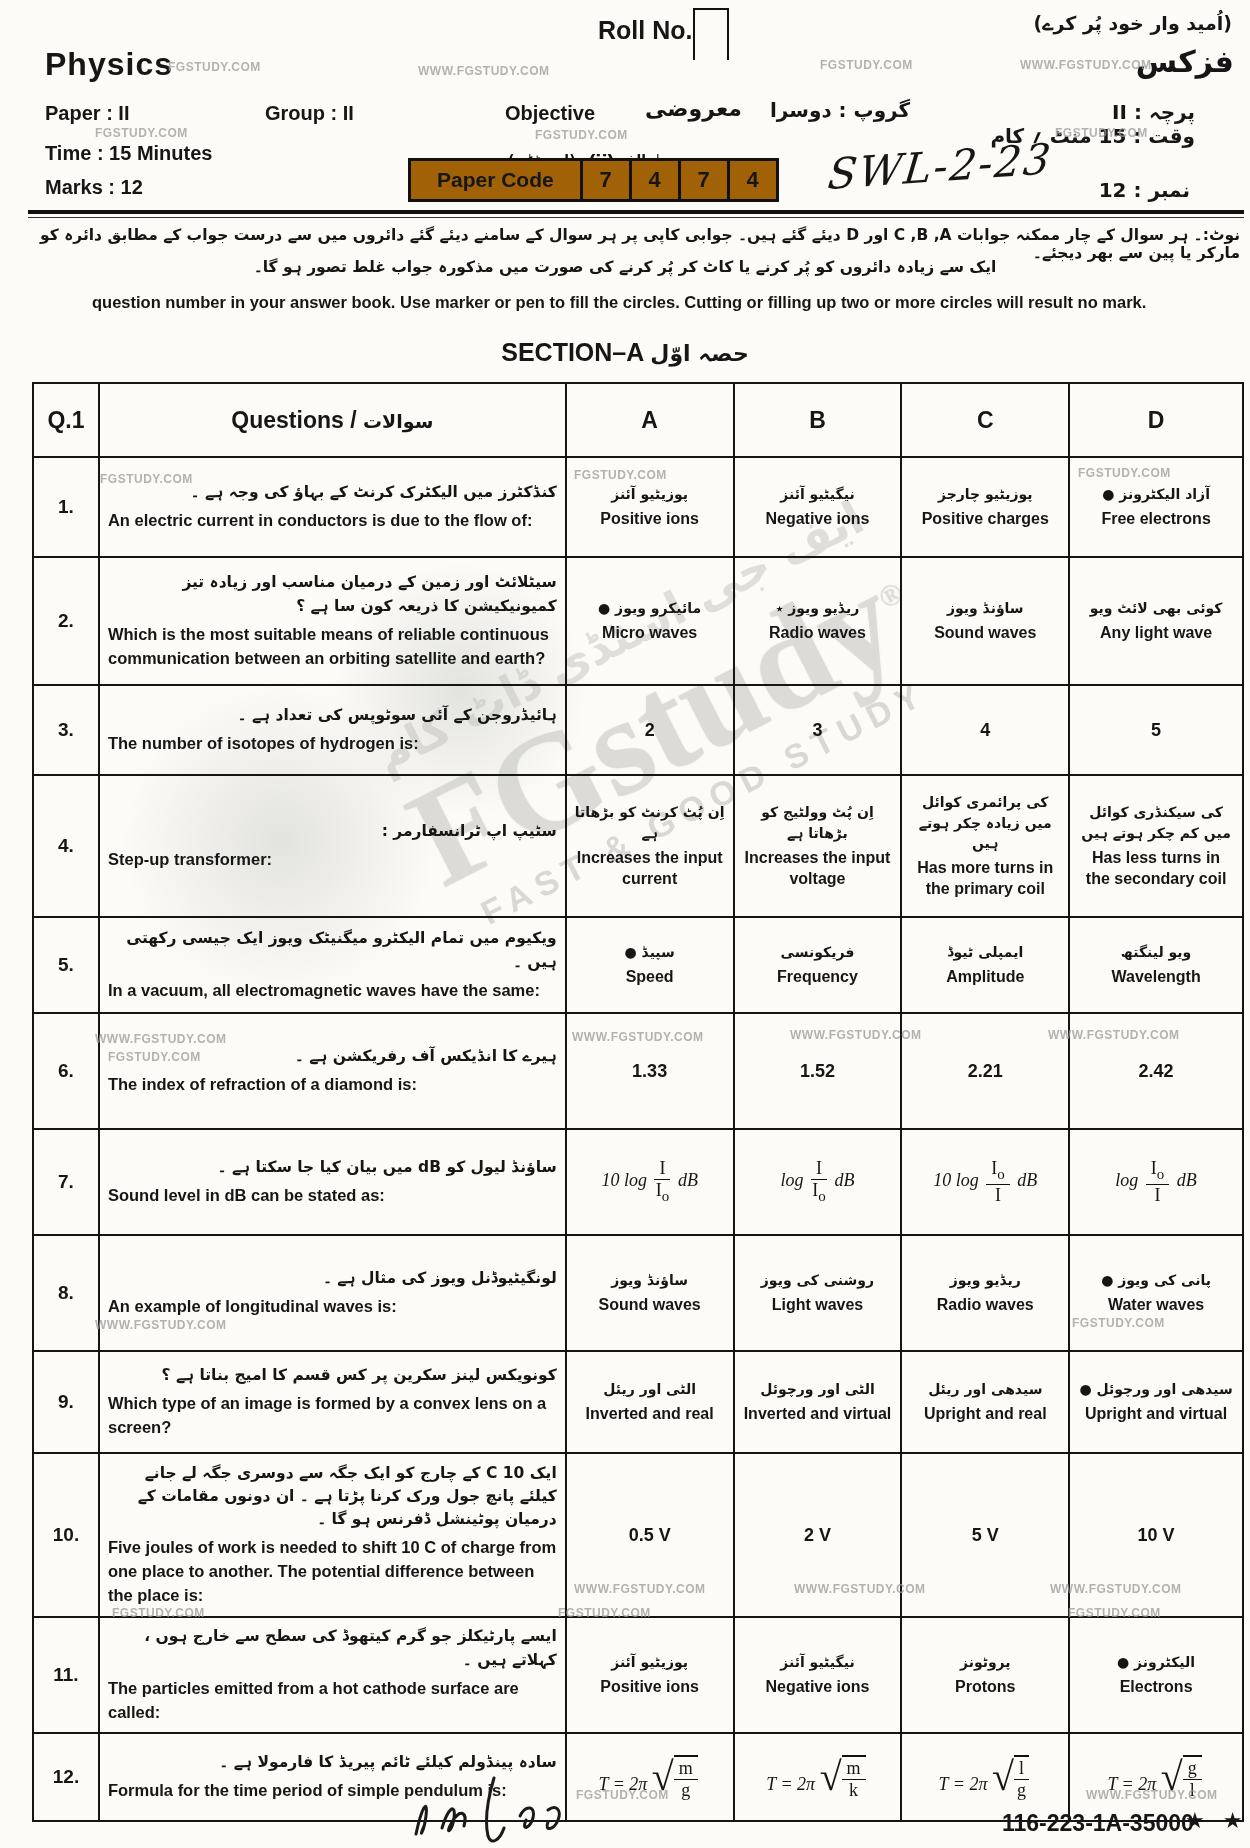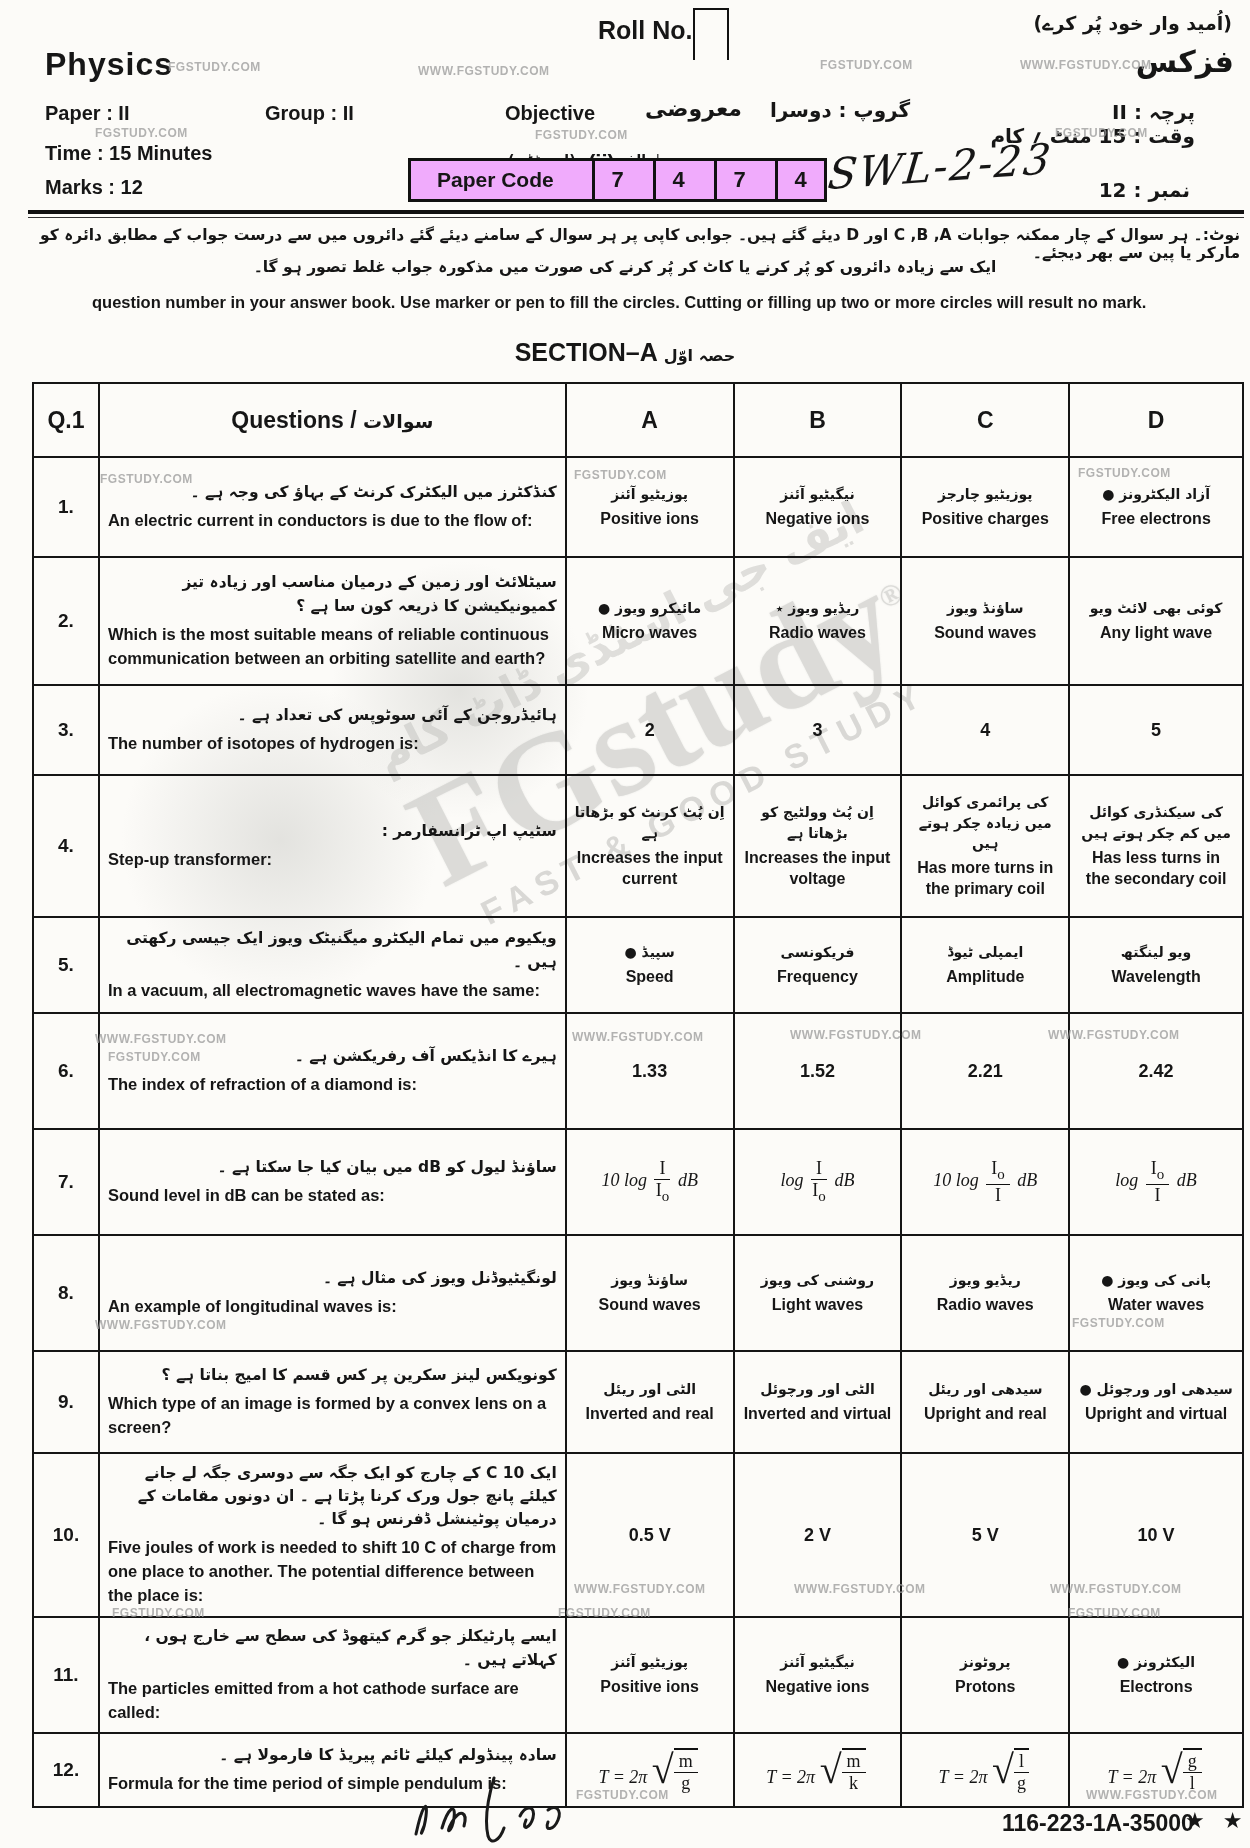--- a/index.html
+++ b/index.html
@@ -20,35 +20,35 @@
   .obj-ur{left:645px;top:96px;font-size:22px;font-weight:700;}
   .grp-ur{left:770px;top:98px;font-size:20px;font-weight:700;}
   .pap-ur{right:55px;top:100px;font-size:20px;font-weight:700;}
   .time-lab{left:45px;top:142px;font-size:20px;font-weight:700;}
   .sub-ii-u1{left:508px;top:152px;font-size:14px;font-weight:600;}
   .sub-ii{left:588px;top:138px;font-size:22px;font-weight:800;margin-top:12px;}
   .sub-ii-u2{left:648px;top:152px;font-size:13px;}
   .time-ur{right:55px;top:124px;font-size:20px;font-weight:700;}
   .marks-lab{left:45px;top:176px;font-size:20px;font-weight:700;}
   .marks-ur{right:60px;top:178px;font-size:20px;font-weight:700;}
-  .pcode{left:408px;top:158px;display:flex;border:3px solid #111;background:#f0abfc;gap:12px;}
+  .pcode{left:408px;top:158px;display:flex;border:3px solid #111;background:#a16207;}
   .pcode .lab{padding:7px 26px;font-size:21px;font-weight:800;}
   .pcode .digit{width:46px;display:flex;align-items:center;justify-content:center;
                 border-left:3px solid #111;font-size:22px;font-weight:800;}
   .hand-code{left:828px;top:142px;font-size:42px;font-family:"DejaVu Serif",serif;font-style:italic;
              transform:rotate(-4deg) skewX(-10deg);letter-spacing:2px;}
   .rule1{left:28px;right:6px;top:210px;border-top:4px solid #111;}
   .rule2{left:28px;right:6px;top:217px;border-top:1px solid #333;}
   
   .note-ur1{left:30px;right:10px;top:226px;font-size:15.5px;font-weight:700;text-align:right;}
   .note-ur2{left:0;right:0;top:258px;font-size:15.5px;font-weight:700;text-align:center;}
   .note-en{left:42px;right:30px;top:290px;font-size:16.5px;font-weight:700;line-height:1.55;}
   .note-en .l2{padding-left:50px;}
   .sec-head{left:0;right:0;top:338px;text-align:center;font-size:25px;font-weight:800;}
-  .sec-head .urdu{font-size:16px;}
+  .sec-head .urdu{font-size:22px;}
   
   table.mcq{position:absolute;left:32px;top:382px;width:1212px;border-collapse:collapse;background:transparent;}
   table.mcq th,table.mcq td{border:2.5px solid #151515;padding:4px 8px;vertical-align:middle;}
   table.mcq th{font-size:23px;font-weight:800;}
   th.qhdr .urdu{font-size:19px;}
   td.qno{text-align:center;font-size:19px;font-weight:800;}
   .q-ur{direction:rtl;text-align:right;font-size:15.5px;font-weight:600;font-family:"DejaVu Sans",sans-serif;line-height:1.5;}
   .q-en{font-size:16.5px;font-weight:700;margin-top:5px;line-height:1.45;}
   td.opt{text-align:center;}
   .o-ur{direction:rtl;font-size:14px;font-weight:600;font-family:"DejaVu Sans",sans-serif;line-height:1.45;}
@@ -385,21 +385,21 @@
           </td>
           <td class="opt">
             <div class="o-ur">پروٹونز</div>
                          <div class="o-en">Protons</div>
           </td>
           <td class="opt">
             <div class="o-ur">الیکٹرونز ●</div>
                          <div class="o-en">Electrons</div>
           </td>
         </tr>
-        <tr style="height: 74px;">
+        <tr style="height: 88px;">
           <td class="qno">12.</td>
           <td>
             <div class="q-ur">سادہ پینڈولم کیلئے ٹائم پیریڈ کا فارمولا ہے ۔</div>
                    <div class="q-en">Formula for the time period of simple pendulum is:</div>
           </td>
           <td class="opt"><span class="formula"><i>T = 2π</i> <span class="sqrt">
                 <span class="radical">√</span>
                 <span class="frac">
                   <span class="fnum">m</span>
                   <span class="fden">g</span>

